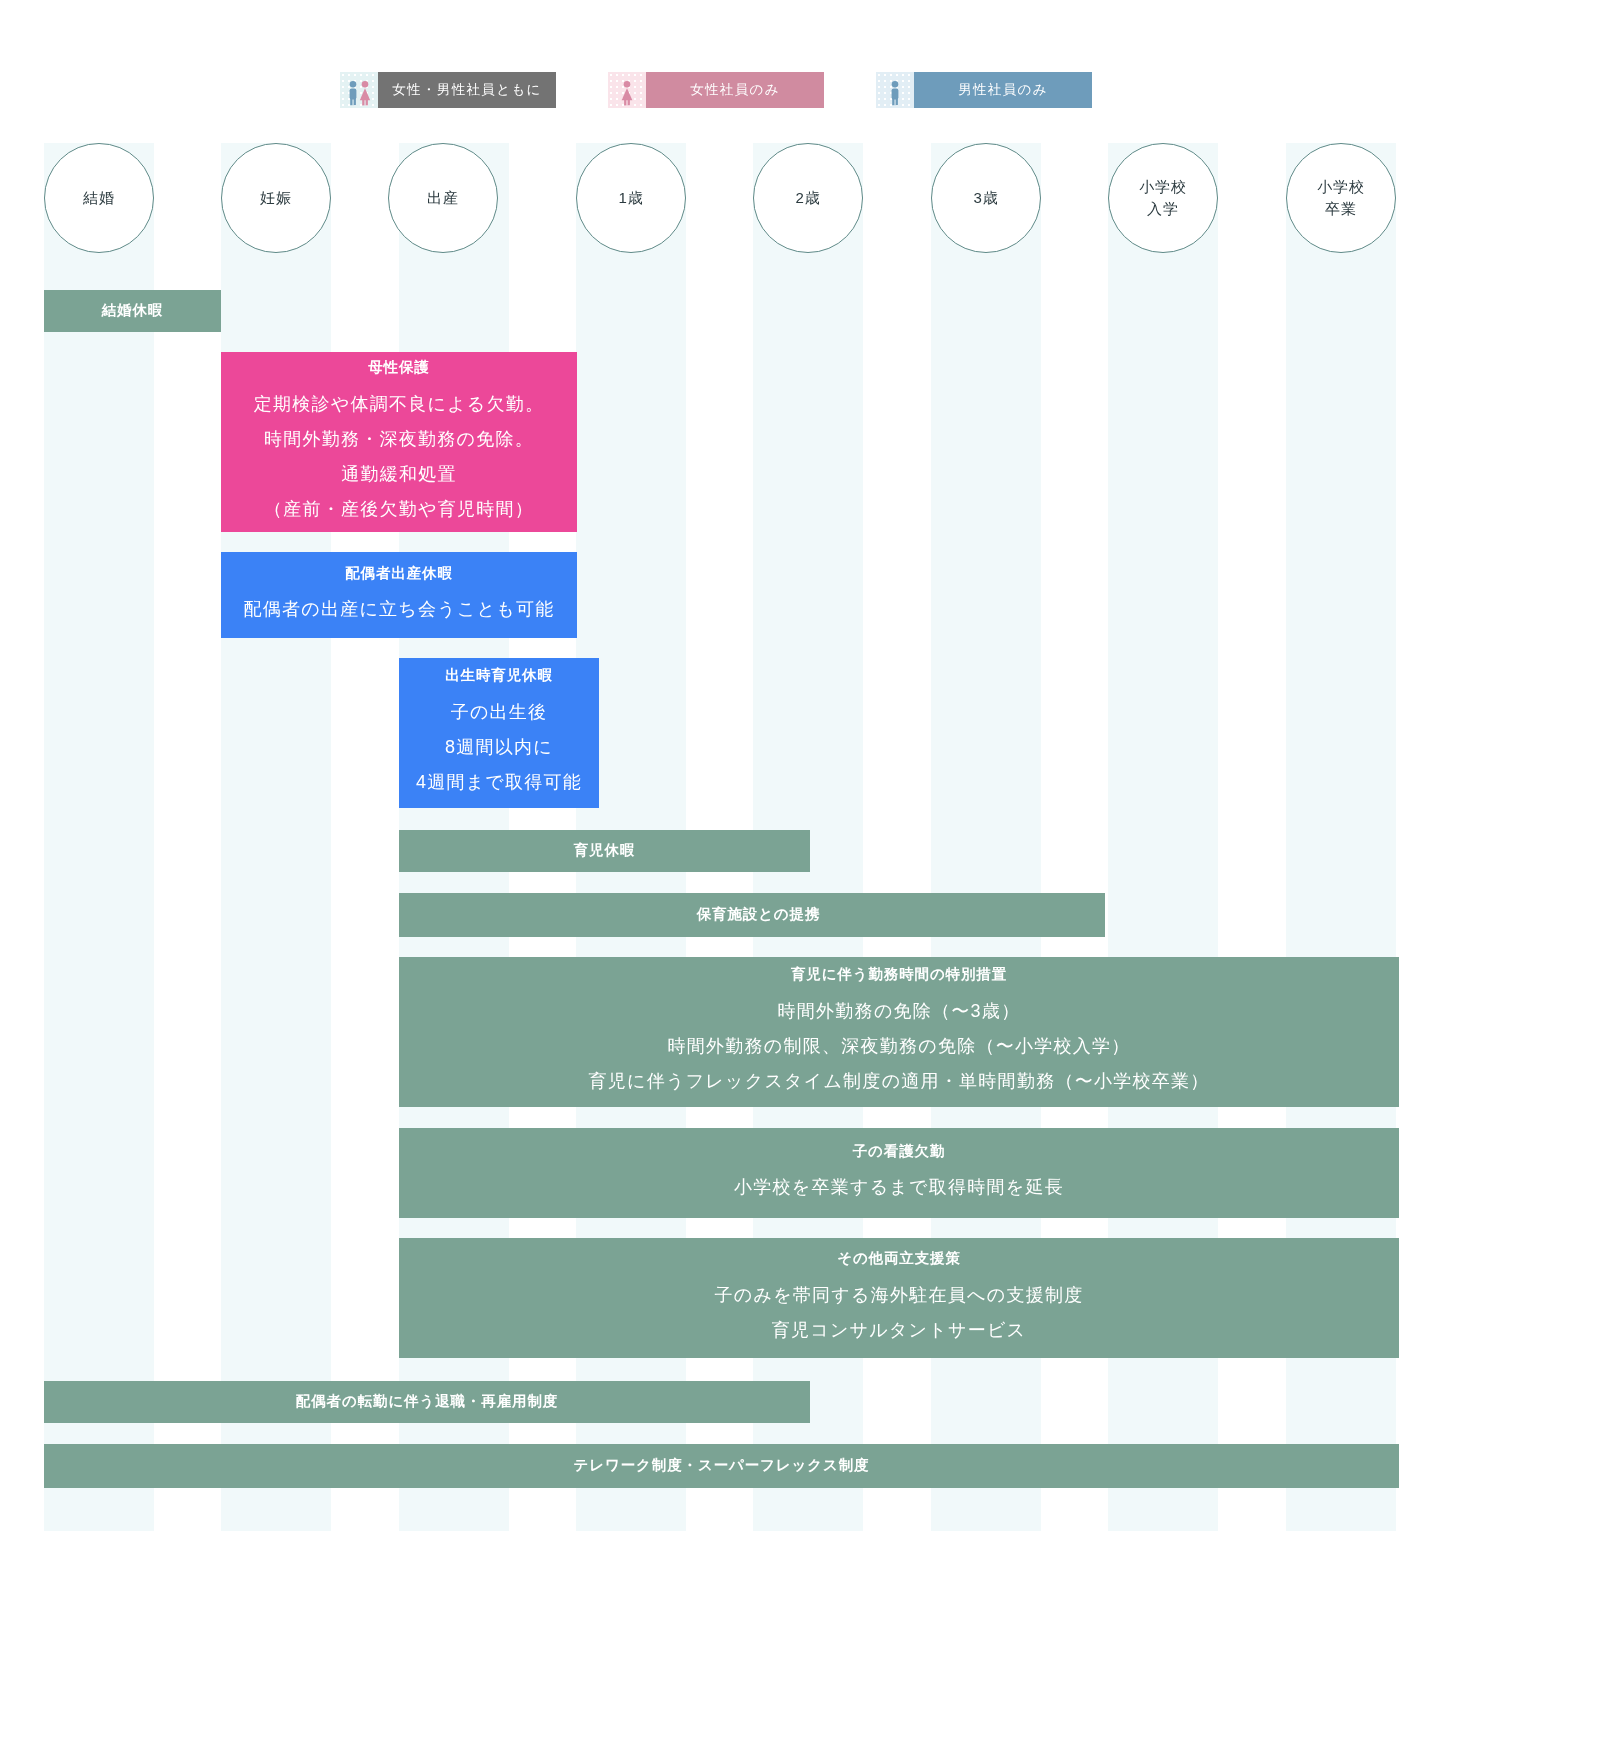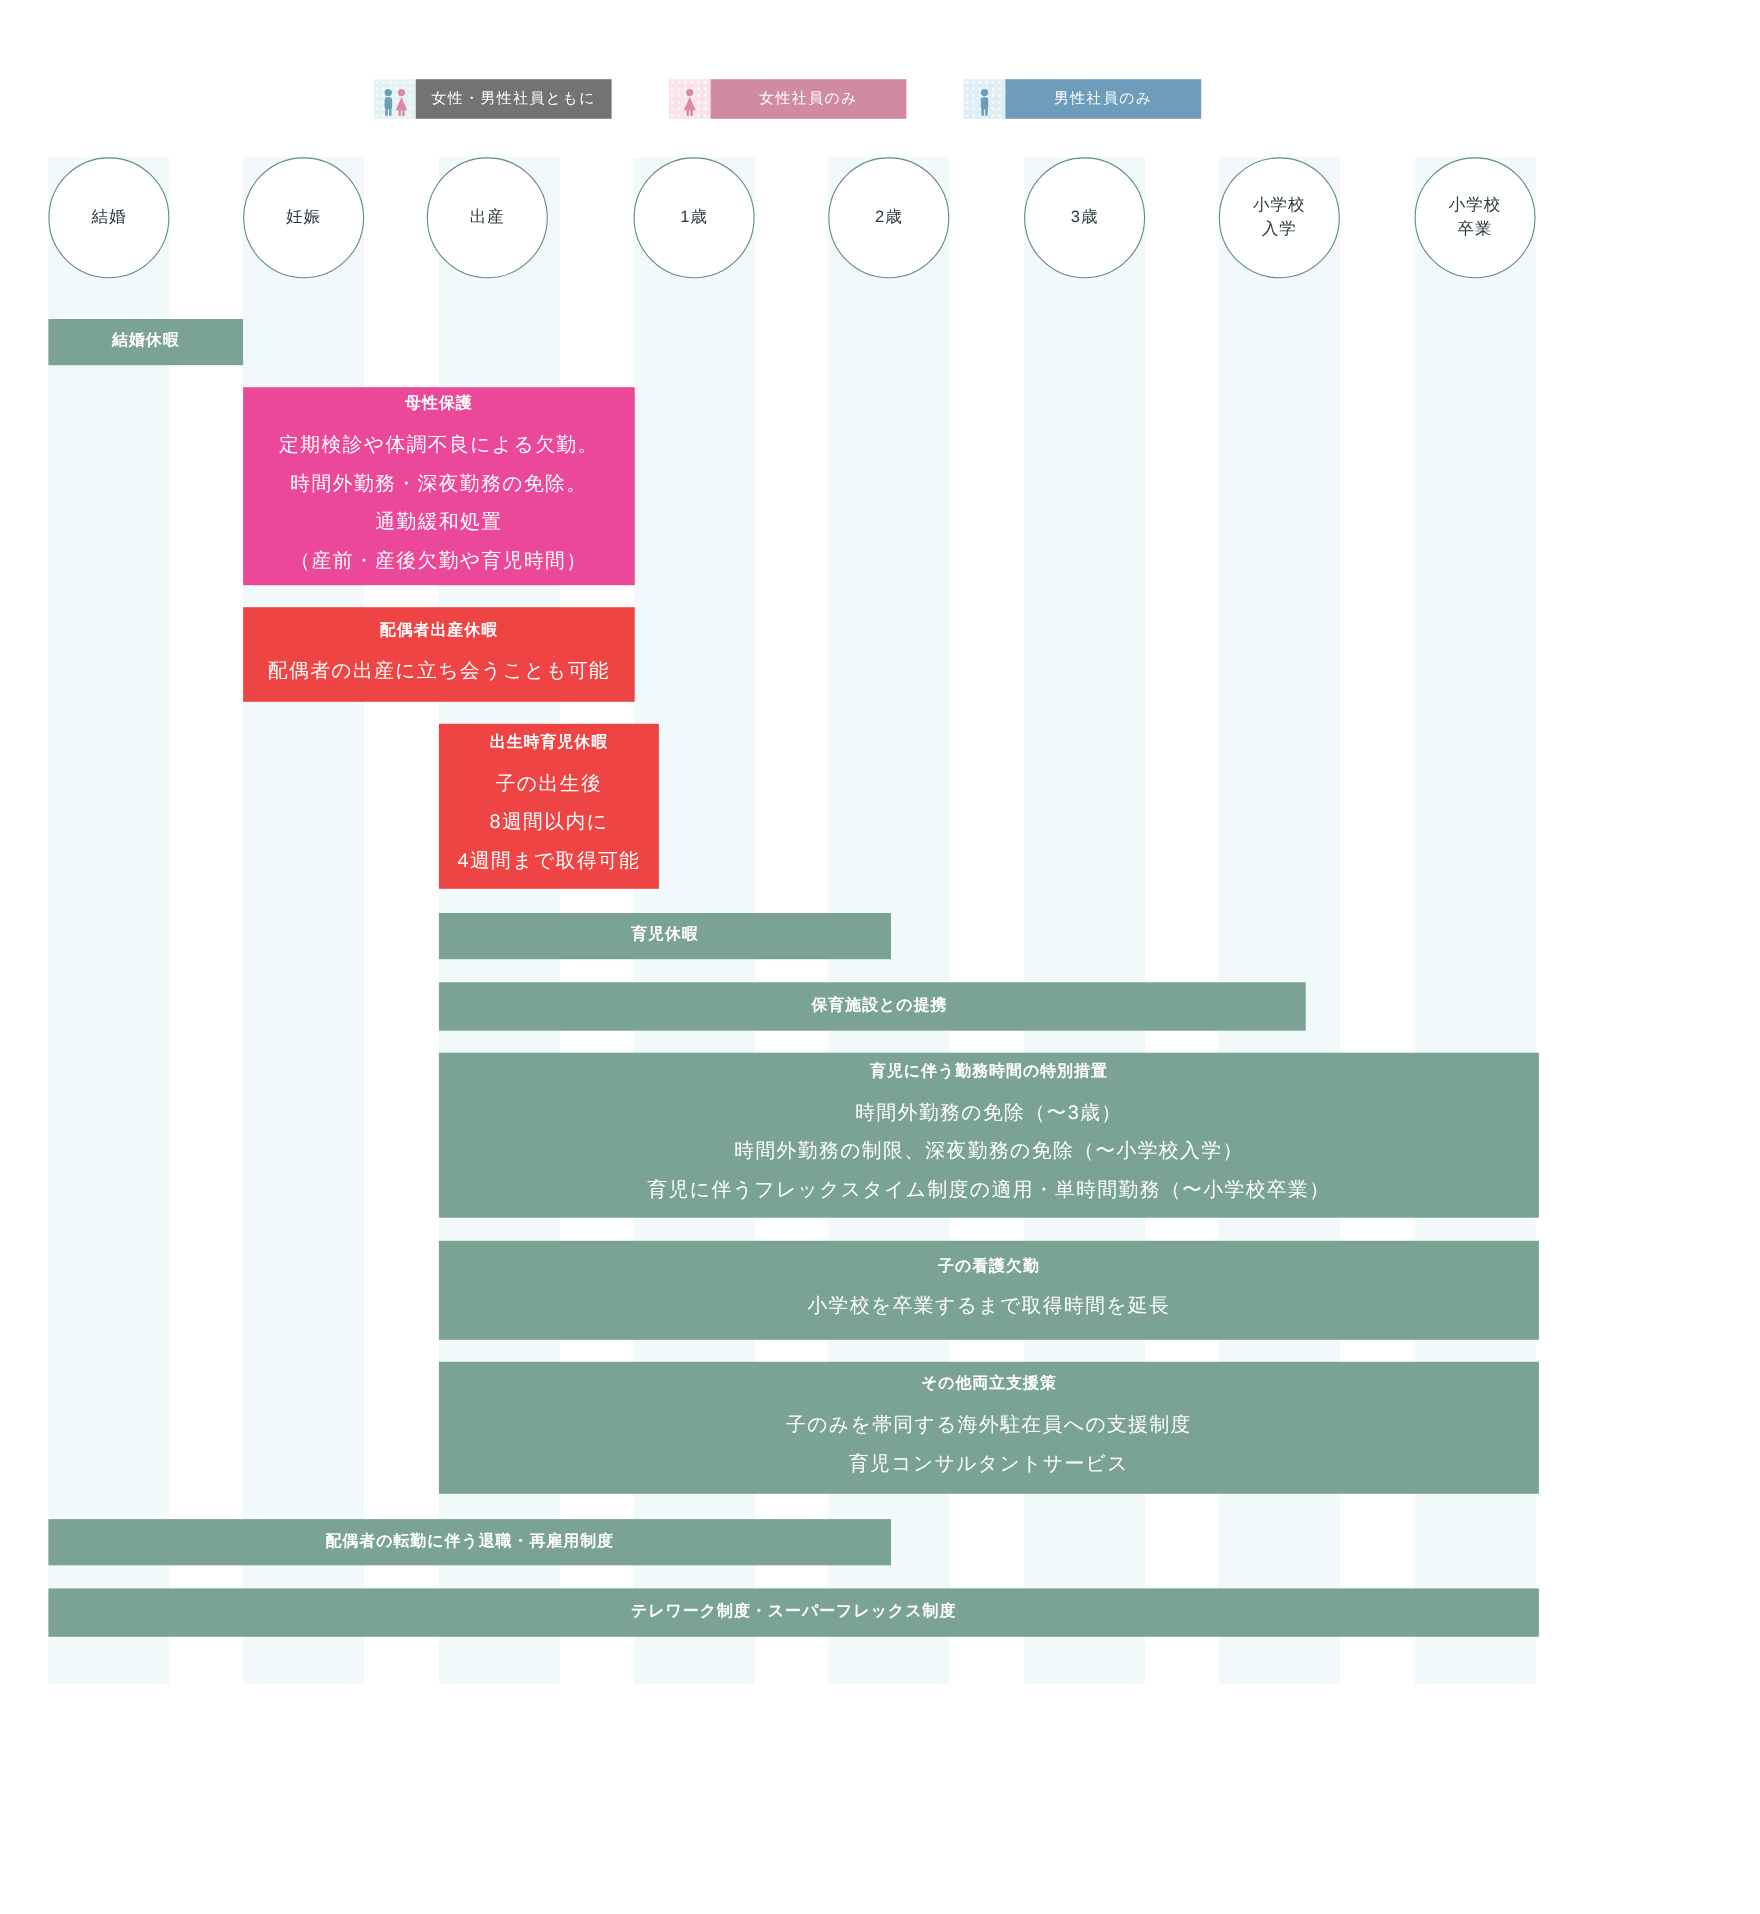--- a/index.html
+++ b/index.html
@@ -65,21 +65,21 @@
     font-weight:bold;font-size:14.5px;letter-spacing:.06em;
     line-height:1.5;
   }
   .bar .bar-line{
     font-size:18px;letter-spacing:.07em;line-height:1.95;
     font-weight:400;
   }
   .bar.has-detail .bar-title{margin-bottom:8px;}
   .green{background:#7ba394;}
   .pink{background:#ec4899;}
-  .blue{background:#ef4444;}
+  .blue{background:#3b82f6;}
 </style>
 </head>
 <body>
 
 <div id="stage">
 
   <div id="columns-layer">
       <div class="col-stripe" style="left: 44px; width: 110px;"></div>
       <div class="col-stripe" style="left: 221px; width: 110px;"></div>
       <div class="col-stripe" style="left: 399px; width: 110px;"></div>
@@ -174,21 +174,21 @@
       </div>
       <div class="bar blue has-detail" style="left: 399px; top: 658px; width: 200px; height: 150px;">
         <div class="bar-title">出生時育児休暇</div>
         <div class="bar-line">子の出生後</div>
         <div class="bar-line">8週間以内に</div>
         <div class="bar-line">4週間まで取得可能</div>
       </div>
       <div class="bar green" style="left: 399px; top: 830px; width: 411px; height: 42px;">
         <div class="bar-title">育児休暇</div>
       </div>
-      <div class="bar green" style="left: 399px; top: 893px; width: 788px; height: 44px; padding-left: 23px;">
+      <div class="bar green" style="left: 399px; top: 893px; width: 706px; height: 44px; padding-left: 23px;">
         <div class="bar-title">保育施設との提携</div>
       </div>
       <div class="bar green has-detail" style="left: 399px; top: 957px; width: 1000px; height: 150px;">
         <div class="bar-title">育児に伴う勤務時間の特別措置</div>
         <div class="bar-line">時間外勤務の免除（〜3歳）</div>
         <div class="bar-line">時間外勤務の制限、深夜勤務の免除（〜小学校入学）</div>
         <div class="bar-line">育児に伴うフレックスタイム制度の適用・単時間勤務（〜小学校卒業）</div>
       </div>
       <div class="bar green has-detail" style="left: 399px; top: 1128px; width: 1000px; height: 90px;">
         <div class="bar-title">子の看護欠勤</div>

